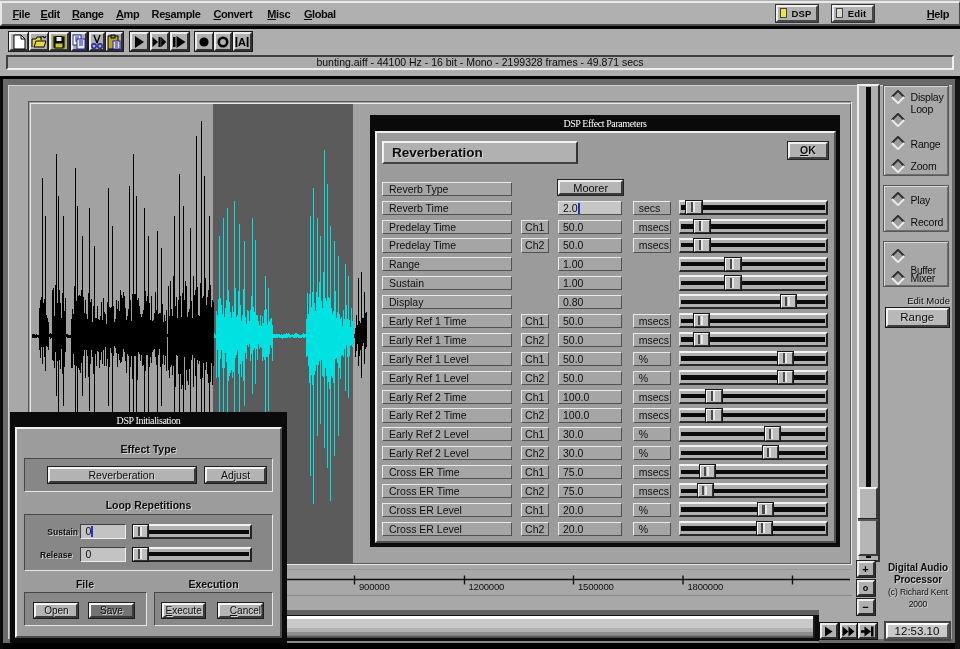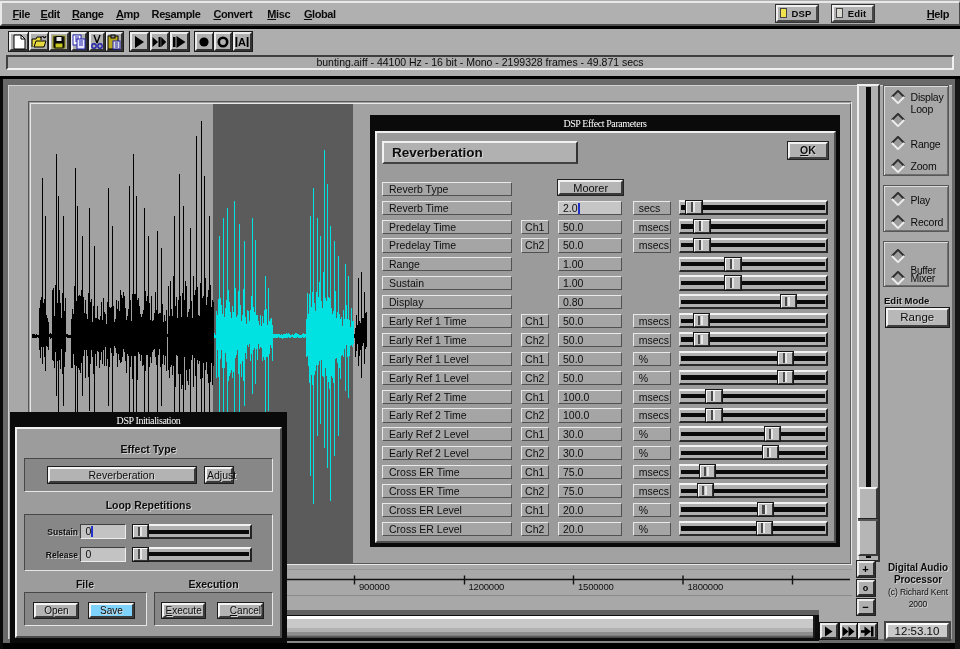--- a/index.html
+++ b/index.html
@@ -190,21 +190,21 @@
     <path d="M1 8L8 1L15 8" fill="none" stroke="#2e2e2e" stroke-width="2.2"></path>
     <path d="M15 8L8 15L1 8" fill="none" stroke="#ececec" stroke-width="2.2"></path>
   </svg>
 <div class="a" style="left:910.5px;top:265px;width:40.0px;height:12.0px;font-size:10px;letter-spacing:-0.2px;color:#0d0d0d;width:auto">Buffer</div>
 <svg class="a" style="left:890.7px;top:270.9px" width="14" height="14" viewBox="0 0 16 16">
     <path d="M8 1L15 8L8 15L1 8Z" fill="#9c9c9c"></path>
     <path d="M1 8L8 1L15 8" fill="none" stroke="#2e2e2e" stroke-width="2.2"></path>
     <path d="M15 8L8 15L1 8" fill="none" stroke="#ececec" stroke-width="2.2"></path>
   </svg>
 <div class="a" style="left:910.5px;top:272.2px;width:40.0px;height:12.0px;font-size:10.5px;letter-spacing:-0.2px;color:#0d0d0d;width:auto">Mixer</div>
-<div class="a emb" style="left:884.0px;top:294.5px;width:66.0px;height:10.0px;font-weight:bold;font-size:9.5px;text-align:left">Edit Mode</div>
+<div class="a emb" style="left:884.0px;top:294.5px;width:66.0px;height:10.0px;font-weight:normal;font-size:9.5px;text-align:right">Edit Mode</div>
 <div class="a emb" style="left:885.5px;top:308.0px;width:63.5px;height:18.5px;background:#b8b8b8;border-top:2px solid #f2f2f2;border-left:2px solid #f2f2f2;border-bottom:2px solid #3e3e3e;border-right:2px solid #3e3e3e;outline:1px solid #1a1a1a;font-size:11.5px;text-align:center;line-height:14px">Range</div>
 <div class="a emb" style="left:874.0px;top:561.5px;width:88.0px;height:50.0px;text-align:center;font-weight:bold;font-size:10px;letter-spacing:-0.1px;line-height:12px">Digital Audio<br>Processor<br><span style="font-weight:normal;font-size:8.5px;line-height:9.5px">(c) Richard Kent<br>2000</span></div>
 <div class="a" style="left:370.0px;top:115.0px;width:470.0px;height:432.0px;background:#0a0a0a"></div>
 <div class="a" style="left:370.0px;top:115.0px;width:470.0px;height:16.0px;color:#fff"></div>
 <div class="a ttl" style="left:370.0px;top:118.0px;width:470.0px;height:12.0px;">DSP Effect Parameters</div>
 <div class="a" style="left:375.0px;top:131.0px;width:460.5px;height:412.0px;background:#9b9b9b;border-top:2px solid #efefef;border-left:2px solid #efefef;border-bottom:2px solid #4f4f4f;border-right:2px solid #4f4f4f"></div>
 <div class="a emb" style="left:382.0px;top:140.6px;width:196.0px;height:23.0px;background:#b1b1b1;border-top:2px solid #f2f2f2;border-left:2px solid #f2f2f2;border-bottom:2px solid #424242;border-right:2px solid #424242;border-right-color:#333;font-weight:bold;font-size:13.5px;padding-left:8px;line-height:20px">Reverberation</div>
 <div class="a emb" style="left:788.0px;top:142.0px;width:40.0px;height:16.5px;background:#b1b1b1;border-top:2px solid #f2f2f2;border-left:2px solid #f2f2f2;border-bottom:2px solid #424242;border-right:2px solid #424242;outline:1px solid #222;font-weight:bold;font-size:10.5px;text-align:center;line-height:13px"><span style="text-decoration:underline">O</span>K</div>
 <div class="a" style="left:382.0px;top:181.8px;width:130.0px;height:14.2px;background:#a5a5a5;border-top:1px solid #e9e9e9;border-left:1px solid #e9e9e9;border-bottom:1px solid #515151;border-right:1px solid #515151;font-size:10.5px;color:#0e0e0e;padding-left:6px;line-height:12px">Reverb Type</div>
 <div class="a" style="left:558.0px;top:179.7px;width:65.3px;height:15.5px;background:#b6b6b6;border-top:2px solid #f2f2f2;border-left:2px solid #f2f2f2;border-bottom:2px solid #3a3a3a;border-right:2px solid #3a3a3a;outline:1px solid #222;font-size:11px;text-align:center;line-height:12px;color:#0e0e0e">Moorer</div>
@@ -362,36 +362,36 @@
 <div class="a" style="left:681.0px;top:526.2px;width:144.0px;height:4.4px;background:#0a0a0a"></div>
 <div class="a" style="left:756.5px;top:521.8px;width:15.5px;height:13.2px;background:#bdbdbd;border-top:1.5px solid #fafafa;border-left:1.5px solid #fafafa;border-bottom:1.5px solid #333;border-right:1.5px solid #333;outline:1px solid #161616"></div>
 <div class="a" style="left:761.2px;top:523.3px;width:2.2px;height:9.7px;background:#494949"></div>
 <div class="a" style="left:763.4px;top:523.3px;width:2.0px;height:9.7px;background:#e8e8e8"></div>
 <div class="a" style="left:10.0px;top:412.0px;width:277.0px;height:231.0px;background:#0a0a0a"></div>
 <div class="a ttl" style="left:10.0px;top:415.0px;width:277.0px;height:12.0px;">DSP Initialisation</div>
 <div class="a" style="left:15.0px;top:427.0px;width:267.0px;height:211.0px;background:#9c9c9c;border-top:2px solid #f0f0f0;border-left:2px solid #f0f0f0;border-bottom:2px solid #4a4a4a;border-right:2px solid #4a4a4a"></div>
 <div class="a emb" style="left:24.0px;top:442.5px;width:249.0px;height:11.0px;font-weight:bold;font-size:10.5px;text-align:center">Effect Type</div>
 <div class="a" style="left:24.0px;top:457.5px;width:249.0px;height:34.0px;background:#878787;border-top:1.5px solid #474747;border-left:1.5px solid #474747;border-bottom:1.5px solid #e6e6e6;border-right:1.5px solid #e6e6e6;"></div>
 <div class="a emb" style="left:47.5px;top:466.7px;width:148.0px;height:16.6px;background:#b3b3b3;border-top:2px solid #f4f4f4;border-left:2px solid #f4f4f4;border-bottom:2px solid #3a3a3a;border-right:2px solid #3a3a3a;outline:1px solid #1d1d1d;font-size:10.5px;text-align:center;line-height:12px">Reverberation</div>
-<div class="a emb" style="left:205.0px;top:466.7px;width:28px;height:16.6px;background:#b3b3b3;border-top:2px solid #f4f4f4;border-left:2px solid #f4f4f4;border-bottom:2px solid #3a3a3a;border-right:2px solid #3a3a3a;outline:1px solid #1d1d1d;font-size:10.5px;text-align:center;line-height:12px">Adjust</div>
+<div class="a emb" style="left:205.0px;top:466.7px;width:61px;height:16.6px;background:#b3b3b3;border-top:2px solid #f4f4f4;border-left:2px solid #f4f4f4;border-bottom:2px solid #3a3a3a;border-right:2px solid #3a3a3a;outline:1px solid #1d1d1d;font-size:10.5px;text-align:center;line-height:12px">Adjust</div>
 <div class="a emb" style="left:24.0px;top:498.6px;width:249.0px;height:11.0px;font-weight:bold;font-size:10.5px;text-align:center">Loop Repetitions</div>
 <div class="a" style="left:24.0px;top:513.5px;width:249.0px;height:57.5px;background:#878787;border-top:1.5px solid #474747;border-left:1.5px solid #474747;border-bottom:1.5px solid #e6e6e6;border-right:1.5px solid #e6e6e6;"></div>
 <div class="a emb" style="left:40.0px;top:527.0px;width:38.0px;height:9.0px;font-weight:bold;font-size:8.5px;text-align:right">Sustain</div>
 <div class="a" style="left:79.5px;top:524.2px;width:46.5px;height:15.0px;background:#c3c3c3;border-top:1.5px solid #3f3f3f;border-left:1.5px solid #3f3f3f;border-bottom:1.5px solid #ededed;border-right:1.5px solid #ededed;font-size:10.5px;color:#0e0e0e;padding-left:5px;line-height:12px;">0<span style="display:inline-block;width:2px;height:11px;background:#2233cc;vertical-align:-2px"></span></div>
 <div class="a" style="left:131.8px;top:524.2px;width:120.2px;height:15.0px;background:#b0b0b0;border-top:2px solid #f2f2f2;border-left:1px solid #e0e0e0;border-bottom:2px solid #2a2a2a;border-right:2px solid #222"></div>
 <div class="a" style="left:133.8px;top:529.5px;width:115.2px;height:4.4px;background:#0a0a0a"></div>
 <div class="a" style="left:132.8px;top:525.2px;width:15.5px;height:13.0px;background:#bdbdbd;border-top:1.5px solid #fafafa;border-left:1.5px solid #fafafa;border-bottom:1.5px solid #333;border-right:1.5px solid #333;outline:1px solid #161616"></div>
 <div class="a" style="left:137.5px;top:526.7px;width:2.2px;height:9.5px;background:#494949"></div>
 <div class="a" style="left:139.7px;top:526.7px;width:2.0px;height:9.5px;background:#e8e8e8"></div>
-<div class="a emb" style="left:40.0px;top:549.5px;width:38.0px;height:9.0px;font-weight:bold;font-size:8.5px;text-align:right">Release</div>
+<div class="a emb" style="left:40.0px;top:549.5px;width:38.0px;height:9.0px;font-weight:bold;font-size:8.5px;">Release</div>
 <div class="a" style="left:79.5px;top:546.7px;width:46.5px;height:15.0px;background:#c3c3c3;border-top:1.5px solid #3f3f3f;border-left:1.5px solid #3f3f3f;border-bottom:1.5px solid #ededed;border-right:1.5px solid #ededed;font-size:10.5px;color:#0e0e0e;padding-left:5px;line-height:12px;">0</div>
 <div class="a" style="left:131.8px;top:546.7px;width:120.2px;height:15.0px;background:#b0b0b0;border-top:2px solid #f2f2f2;border-left:1px solid #e0e0e0;border-bottom:2px solid #2a2a2a;border-right:2px solid #222"></div>
 <div class="a" style="left:133.8px;top:552.0px;width:115.2px;height:4.4px;background:#0a0a0a"></div>
 <div class="a" style="left:132.8px;top:547.7px;width:15.5px;height:13.0px;background:#bdbdbd;border-top:1.5px solid #fafafa;border-left:1.5px solid #fafafa;border-bottom:1.5px solid #333;border-right:1.5px solid #333;outline:1px solid #161616"></div>
 <div class="a" style="left:137.5px;top:549.2px;width:2.2px;height:9.5px;background:#494949"></div>
 <div class="a" style="left:139.7px;top:549.2px;width:2.0px;height:9.5px;background:#e8e8e8"></div>
 <div class="a emb" style="left:24.0px;top:577.6px;width:122.0px;height:11.0px;font-weight:bold;font-size:10.5px;text-align:center">File</div>
 <div class="a emb" style="left:154.0px;top:577.6px;width:119.0px;height:11.0px;font-weight:bold;font-size:10.5px;text-align:center">Execution</div>
 <div class="a" style="left:24.0px;top:591.5px;width:122.6px;height:34.5px;background:#878787;border-top:1.5px solid #474747;border-left:1.5px solid #474747;border-bottom:1.5px solid #e6e6e6;border-right:1.5px solid #e6e6e6;"></div>
 <div class="a" style="left:154.0px;top:591.5px;width:119.0px;height:34.5px;background:#878787;border-top:1.5px solid #474747;border-left:1.5px solid #474747;border-bottom:1.5px solid #e6e6e6;border-right:1.5px solid #e6e6e6;"></div>
 <div class="a emb" style="left:34.4px;top:602.6px;width:44.0px;height:15.0px;background:#b3b3b3;border-top:2px solid #f4f4f4;border-left:2px solid #f4f4f4;border-bottom:2px solid #3a3a3a;border-right:2px solid #3a3a3a;outline:1px solid #1d1d1d;font-size:10px;text-align:center;line-height:11px">Open</div>
-<div class="a emb" style="left:89.0px;top:602.6px;width:45.0px;height:15.0px;background:#7dd3fc;border-top:2px solid #f4f4f4;border-left:2px solid #f4f4f4;border-bottom:2px solid #3a3a3a;border-right:2px solid #3a3a3a;outline:1px solid #1d1d1d;font-size:10px;text-align:center;line-height:11px">Save</div>
+<div class="a emb" style="left:89.0px;top:602.6px;width:45.0px;height:15.0px;background:#737373;border-top:2px solid #f4f4f4;border-left:2px solid #f4f4f4;border-bottom:2px solid #3a3a3a;border-right:2px solid #3a3a3a;outline:1px solid #1d1d1d;font-size:10px;text-align:center;line-height:11px">Save</div>
 <div class="a emb" style="left:162.4px;top:602.6px;width:42.5px;height:15.0px;background:#b3b3b3;border-top:2px solid #f4f4f4;border-left:2px solid #f4f4f4;border-bottom:2px solid #3a3a3a;border-right:2px solid #3a3a3a;outline:1px solid #1d1d1d;font-size:10px;text-align:center;line-height:11px"><span style="text-decoration:underline">E</span>xecute</div>
 <div class="a emb" style="left:218.0px;top:602.6px;width:45.0px;height:15.0px;background:#b3b3b3;border-top:2px solid #f4f4f4;border-left:2px solid #f4f4f4;border-bottom:2px solid #3a3a3a;border-right:2px solid #3a3a3a;outline:1px solid #1d1d1d;font-size:10px;text-align:right;line-height:11px"><span style="text-decoration:underline">C</span>ancel</div>
 </body></html>

